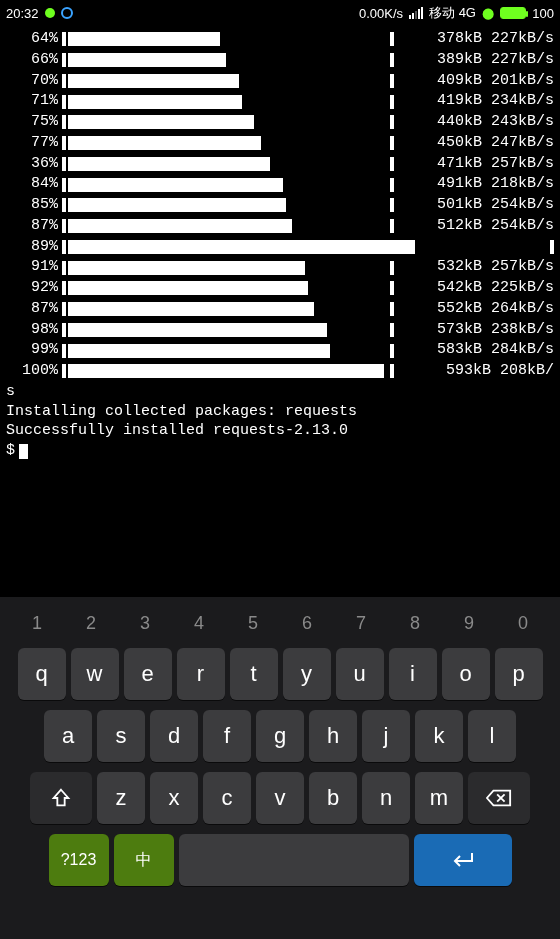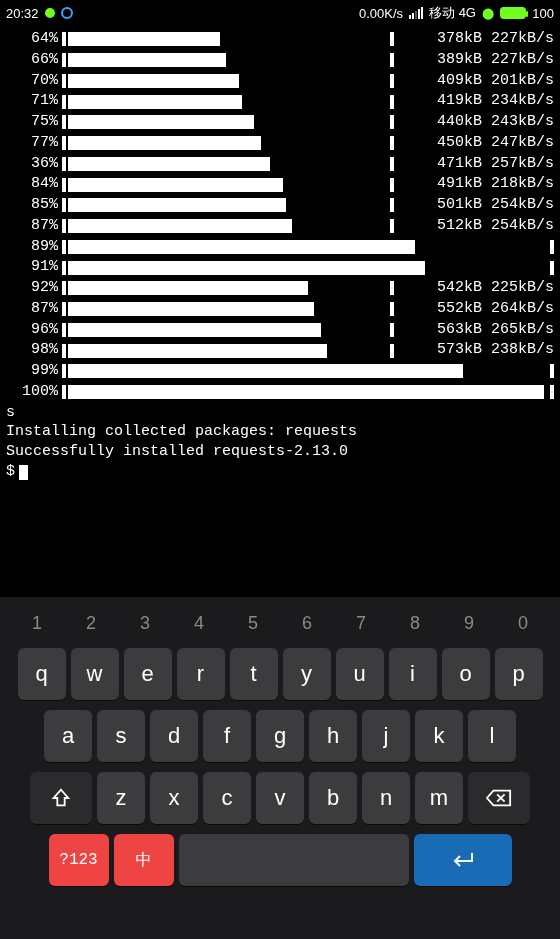--- a/index.html
+++ b/index.html
@@ -24,21 +24,21 @@
   .prompt-line { display: flex; align-items: center; gap: 4px; }
   .cursor { width: 9px; height: 15px; background: #fff; }
 
   .keyboard { position: absolute; bottom: 0; left: 0; right: 0; background: #1b1b1d; padding: 8px 4px 0; font-family: -apple-system, sans-serif; height:342px;}
   .krow { display: flex; justify-content: center; gap: 5px; margin-bottom: 10px; }
   .numrow span { flex: 1; text-align: center; color: #8a8a8a; font-size: 18px; padding: 8px 0;}
   .numrow { display: flex; padding: 0 6px 6px; gap: 0; }
   .key { background: #3c3c3e; color: #fff; border-radius: 6px; height: 52px; display: flex; align-items: center; justify-content: center; font-size: 22px; box-shadow: 0 1px 0 rgba(0,0,0,.6); }
   .key.letter { width: 48px; }
   .row2 { padding: 0 28px; }
-  .key.fn { background: #ef4444; width: 62px; font-size: 18px; font-family: Liberation Mono, monospace; }
+  .key.fn { background: #4d7c0f; width: 62px; font-size: 18px; }
   .key.shift, .key.back { width: 62px; background: #2b2b2d; }
   .row3 .letter { width: 48px; }
   .row3 { gap: 5px; }
   .row4 { gap: 5px; }
   .key.space { width: 230px; background: #3c3c3e; }
   .key.enter { width: 98px; background: #1a6bb5; }
   .key.small { width: 60px; font-size: 16px; }
   svg { display: block; }
 </style>
 </head>
@@ -170,72 +170,66 @@
         </div>
         <span class="tick-end"></span>
       </div>
       <div class="progress-row">
         <span class="pct">91%</span>
         <span class="tick"></span>
         <div class="bar-wrap">
           <div class="bar" style="width:75%"></div>
         </div>
         <span class="tick-end"></span>
+        <span class="meta">532kB 257kB/s</span>
       </div>
       <div class="progress-row">
         <span class="pct">92%</span>
         <span class="tick"></span>
         <div class="bar-wrap">
           <div class="bar" style="width:76%"></div>
         </div>
         <span class="tick-end"></span>
         <span class="meta">542kB 225kB/s</span>
       </div>
       <div class="progress-row">
         <span class="pct">87%</span>
         <span class="tick"></span>
         <div class="bar-wrap">
           <div class="bar" style="width:78%"></div>
         </div>
         <span class="tick-end"></span>
         <span class="meta">552kB 264kB/s</span>
       </div>
       <div class="progress-row">
-        <span class="pct">96%</span>
-        <span class="tick"></span>
-        <div class="bar-wrap">
-          <div class="bar" style="width:80%"></div>
-        </div>
-        <span class="tick-end"></span>
-        <span class="meta">563kB 265kB/s</span>
-      </div>
-      <div class="progress-row">
         <span class="pct">98%</span>
         <span class="tick"></span>
         <div class="bar-wrap">
           <div class="bar" style="width:82%"></div>
         </div>
         <span class="tick-end"></span>
         <span class="meta">573kB 238kB/s</span>
       </div>
       <div class="progress-row">
         <span class="pct">99%</span>
         <span class="tick"></span>
         <div class="bar-wrap">
           <div class="bar" style="width:83%"></div>
         </div>
         <span class="tick-end"></span>
+        <span class="meta">583kB 284kB/s</span>
       </div>
       <div class="progress-row">
         <span class="pct">100%</span>
         <span class="tick"></span>
         <div class="bar-wrap">
           <div class="bar" style="width:100%"></div>
         </div>
         <span class="tick-end"></span>
+        <span class="meta">593kB 208kB/</span>
       </div>
     </div>
   <div class="term-line">s</div>
   <div class="term-line">Installing collected packages: requests</div>
   <div class="term-line">Successfully installed requests-2.13.0</div>
   <div class="term-line prompt-line">
     <span>$</span>
     <span class="cursor"></span>
   </div>
 </div>

